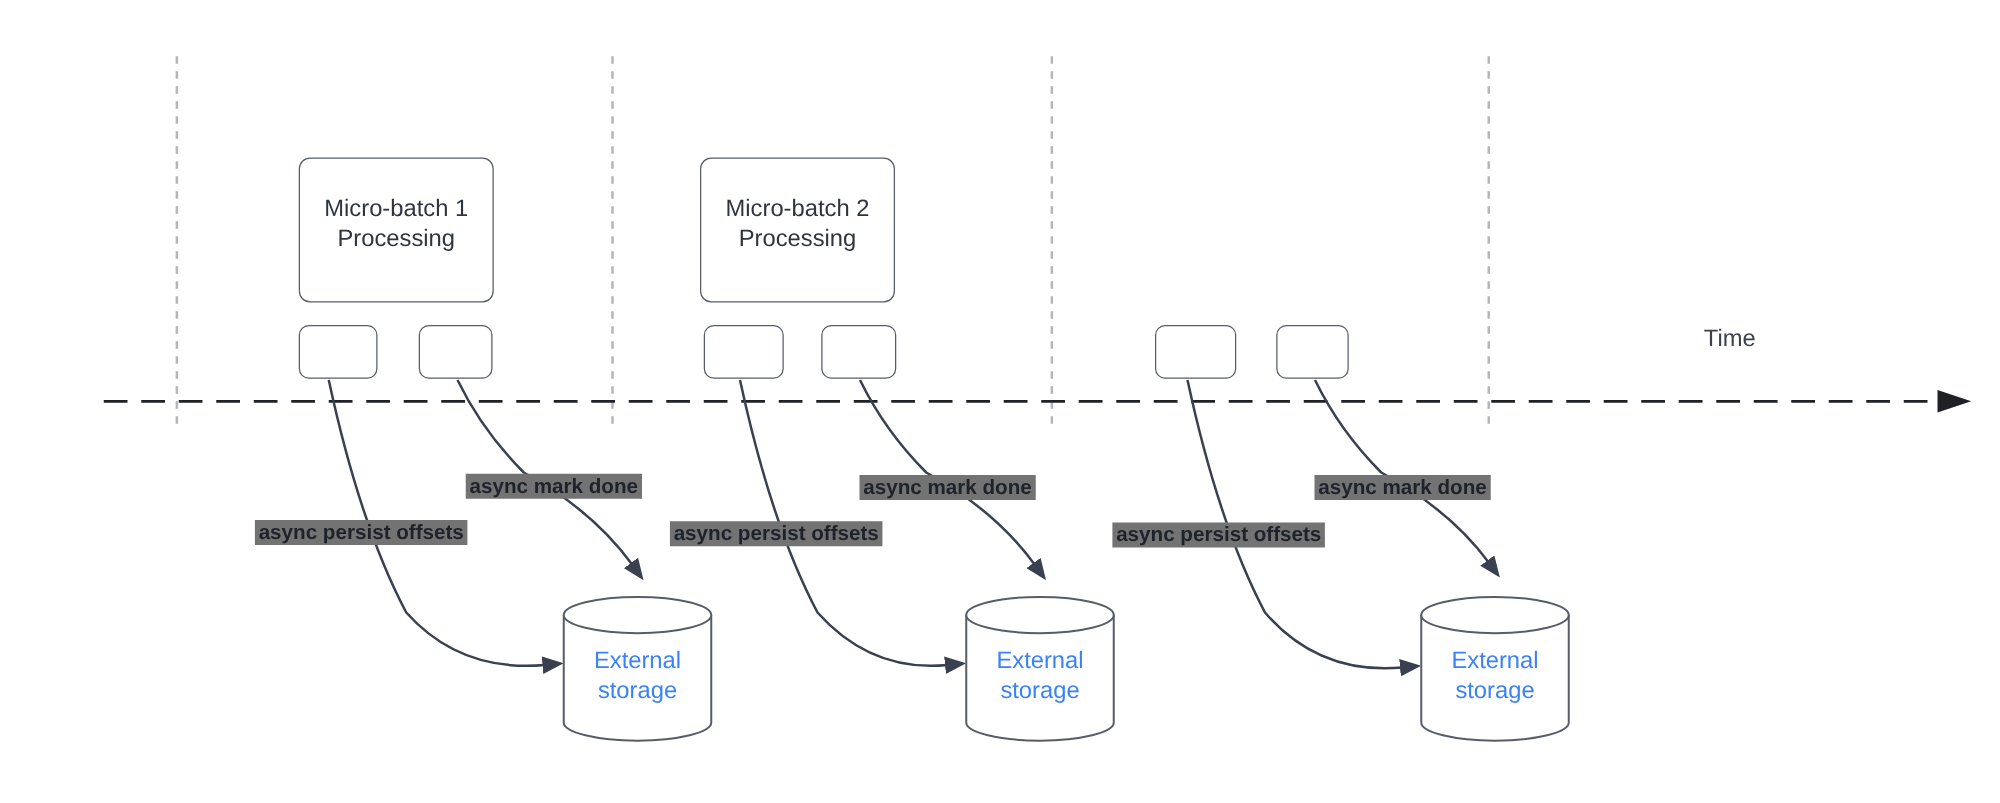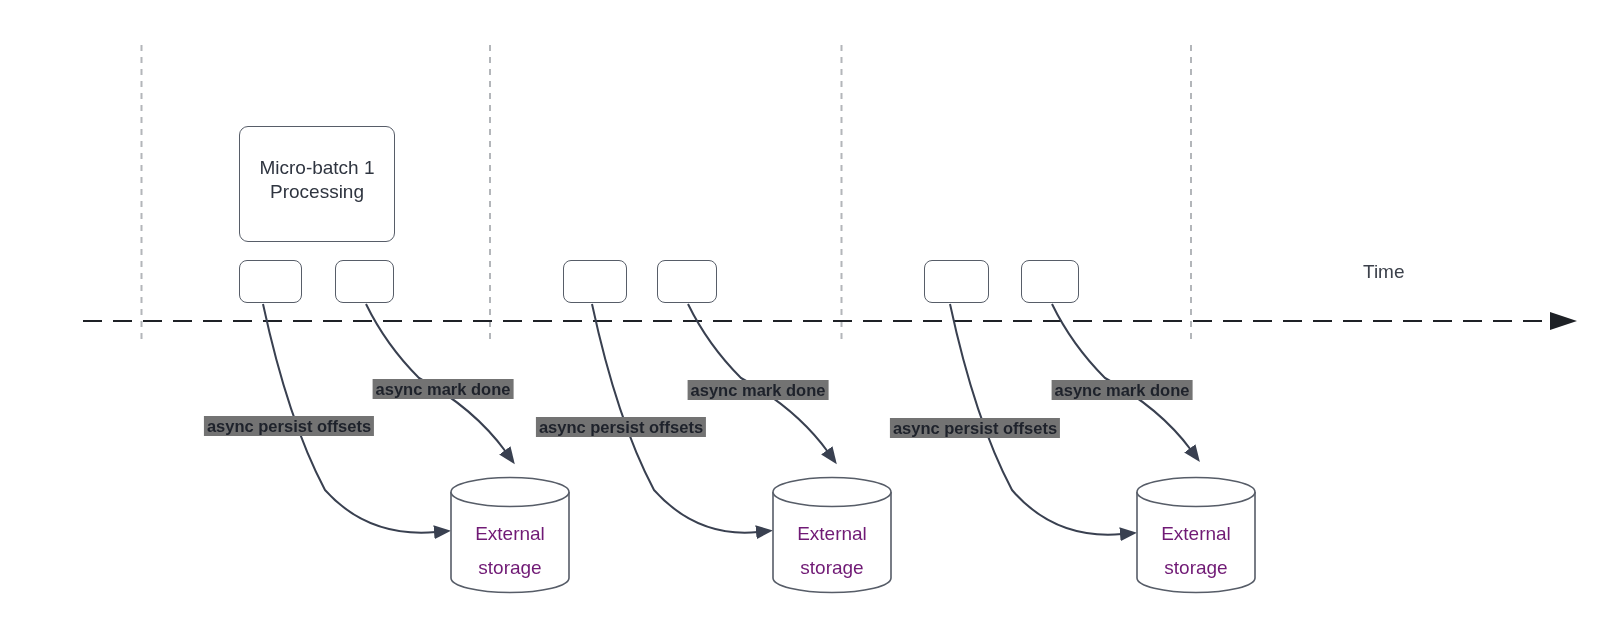--- a/index.html
+++ b/index.html
@@ -40,22 +40,22 @@
     color:#1e222b;
     background:#737373;
     padding:0 3px;
     white-space:nowrap;
   }
   .storage-label{
     position:absolute;
     width:120px;
     transform:translateX(-50%);
     text-align:center;
-    font-size:19px;line-height:34px;
-    color:#701a75;
+    font-size:19px;line-height:24px;
+    color:#3b82f6;
   }
   .time-label{
     position:absolute;
     font-size:19px;line-height:22px;
     color:#3c414b;
   }
 </style>
 </head>
 <body>
 
@@ -95,20 +95,23 @@
     </g>
     <g>
       <path d="M 1137 492 L 1137 578 A 59 14.5 0 0 0 1255 578 L 1255 492" fill="#ffffff" stroke="#575d68" stroke-width="1.6"></path>
       <ellipse cx="1196" cy="492" rx="59" ry="14.5" fill="#ffffff" stroke="#575d68" stroke-width="1.6"></ellipse>
     </g>
   </svg>
 
   <div class="mb-box" style="left:239px;top:126px;width:156px;height:116px;">
     <div class="mb-title">Micro-batch 1 Processing</div>
   </div>
+  <div class="mb-box" style="left:560px;top:126px;width:156px;height:116px;">
+    <div class="mb-title">Micro-batch 2 Processing</div>
+  </div>
 
   <div class="sub-box" style="left:239px;top:260px;width:63px;height:43px;"></div>
   <div class="sub-box" style="left:335px;top:260px;width:59px;height:43px;"></div>
   <div class="sub-box" style="left:563px;top:260px;width:64px;height:43px;"></div>
   <div class="sub-box" style="left:657px;top:260px;width:60px;height:43px;"></div>
   <div class="sub-box" style="left:924px;top:260px;width:65px;height:43px;"></div>
   <div class="sub-box" style="left:1021px;top:260px;width:58px;height:43px;"></div>
 
   <div class="arrow-label" style="left:289px;top:416px;">async persist offsets</div>
   <div class="arrow-label" style="left:443px;top:379px;">async mark done</div>

